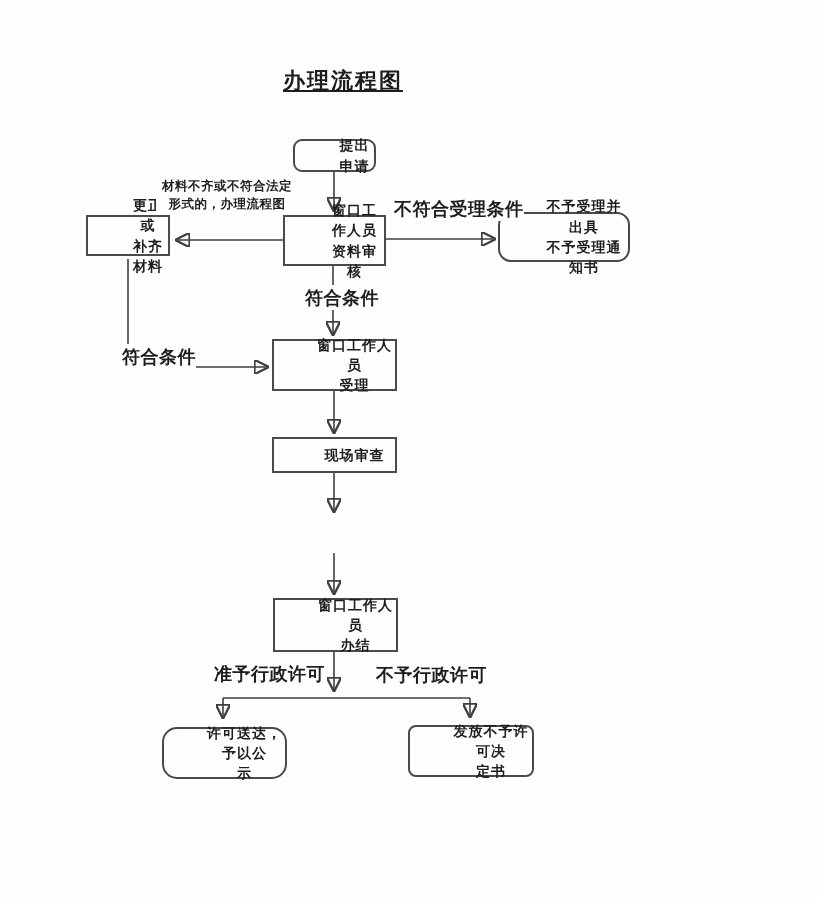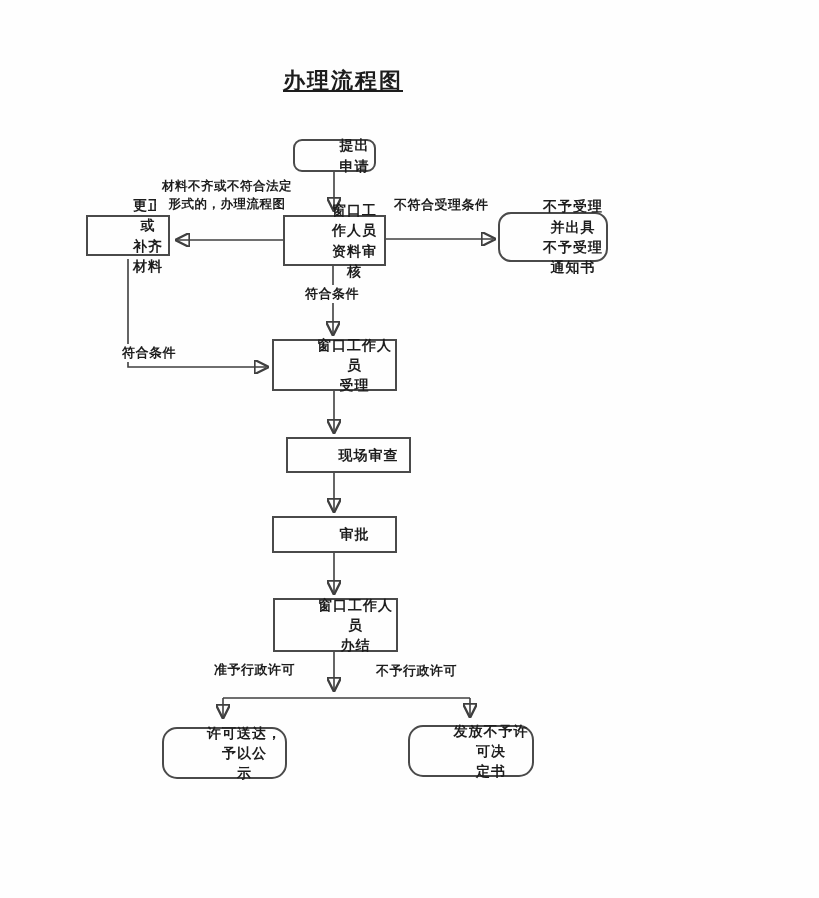--- a/index.html
+++ b/index.html
@@ -55,31 +55,31 @@
     color:var(--text);
     font-size:14px;
     font-weight:700;
     letter-spacing:1px;
     line-height:1.45;
     padding-left:40px;
   }
   .n-start   {left:293px; top:139px; width:83px;  height:33px; border-radius:9px;}
   .n-review  {left:283px; top:215px; width:103px; height:51px;}
   .n-correct {left:86px;  top:215px; width:84px;  height:41px;}
-  .n-reject  {left:498px; top:212px; width:110px; height:50px; border-radius:13px;}
+  .n-reject  {left:498px; top:212px; width:132px; height:50px; border-radius:13px;}
   .n-accept  {left:272px; top:339px; width:125px; height:52px;}
-  .n-onsite  {left:272px; top:437px; width:125px; height:36px;margin-left:14px;}
+  .n-onsite  {left:272px; top:437px; width:125px; height:36px;}
   .n-approve {left:272px; top:516px; width:125px; height:37px;}
   .n-complete{left:273px; top:598px; width:125px; height:54px;}
   .n-deliver {left:162px; top:727px; width:125px; height:52px; border-radius:15px;}
-  .n-issue   {left:408px; top:725px; width:126px; height:52px; border-radius:15px;}
+  .n-issue   {left:408px; top:725px; width:126px; height:52px; border-radius:8px;}
   .edge-label{
     position:absolute;
     color:var(--text);
-    font-size:13px;
+    font-size:18px;
     font-weight:600;
     letter-spacing:0.5px;
     background:var(--bg);
     line-height:1.4;
     white-space:nowrap;
   }
   .l-incomplete{left:156px; top:177px; width:142px; text-align:center; white-space:normal; font-size:12.5px;}
   .l-notmeet   {left:394px; top:196px;}
   .l-meetcenter{left:305px; top:285px;}
   .l-meetleft  {left:122px; top:344px;}
@@ -134,23 +134,20 @@
 
   <div class="node n-accept">
     <span>窗口工作人员</span>
     <span>受理</span>
   </div>
 
   <div class="node n-onsite">
     <span>现场审查</span>
   </div>
 
-  <div class="node n-approve">
-    <span>审批</span>
-  </div>
 
   <div class="node n-complete">
     <span>窗口工作人员</span>
     <span>办结</span>
   </div>
 
   <div class="node n-deliver">
     <span>许可送达，予以公</span>
     <span>示</span>
   </div>

